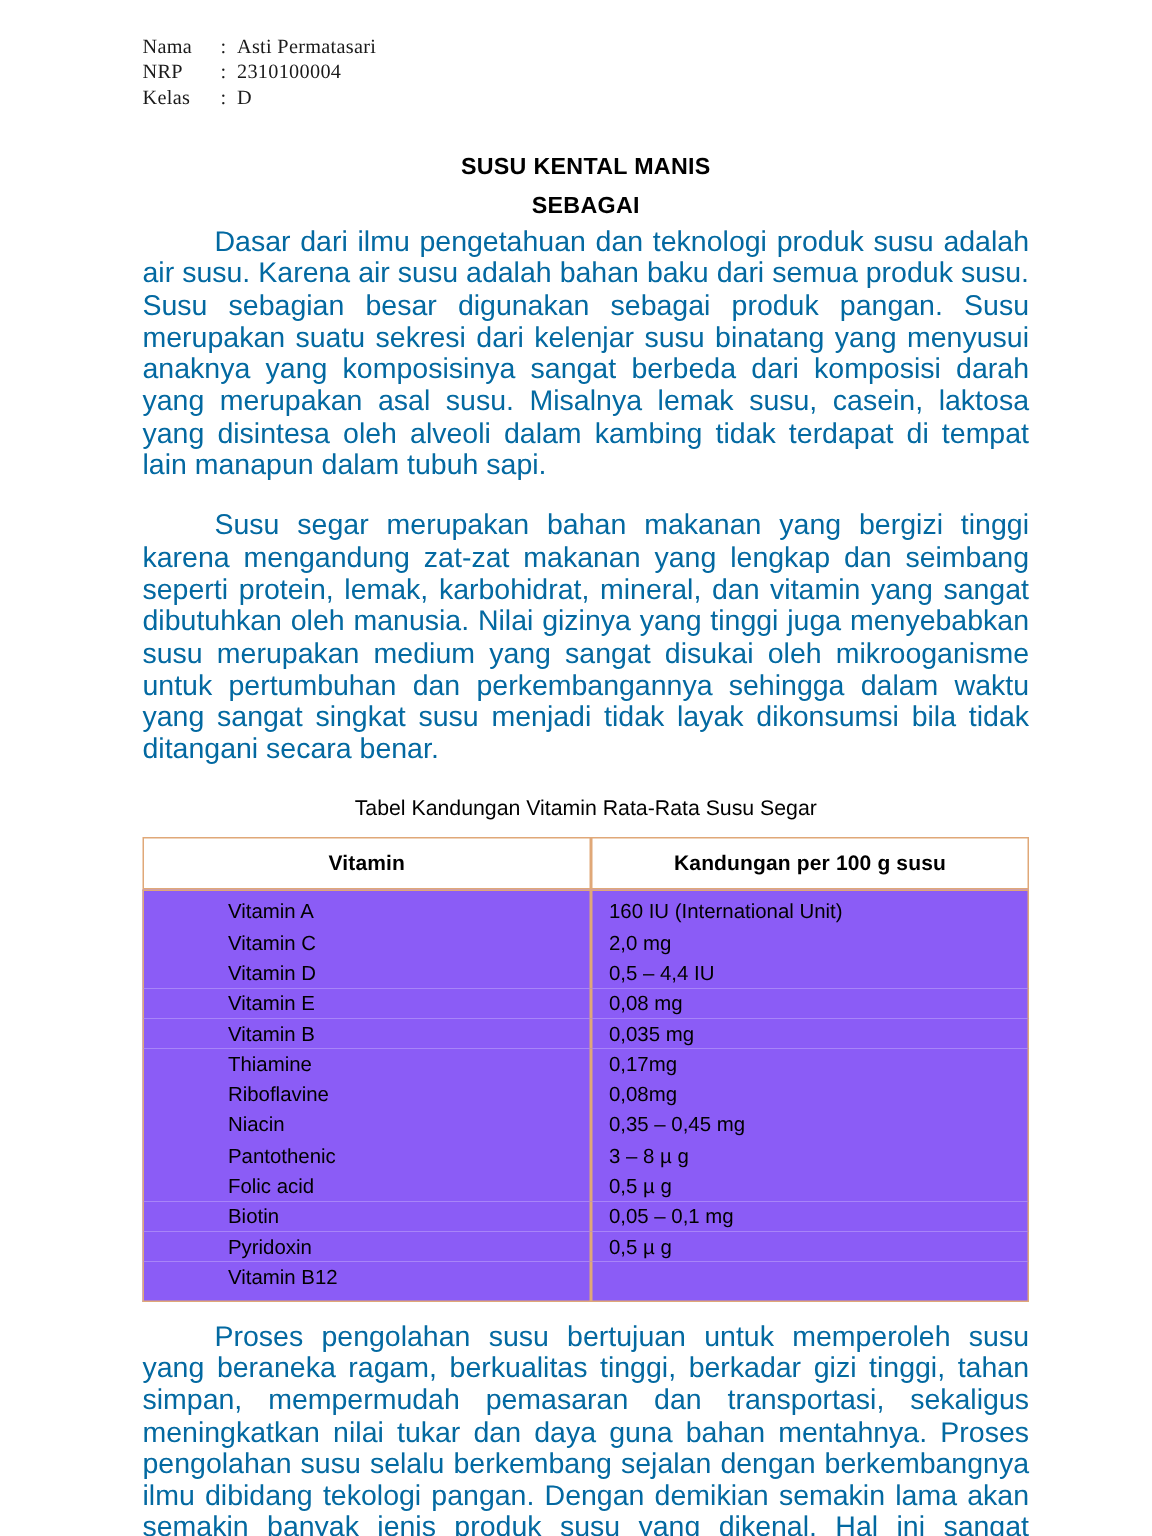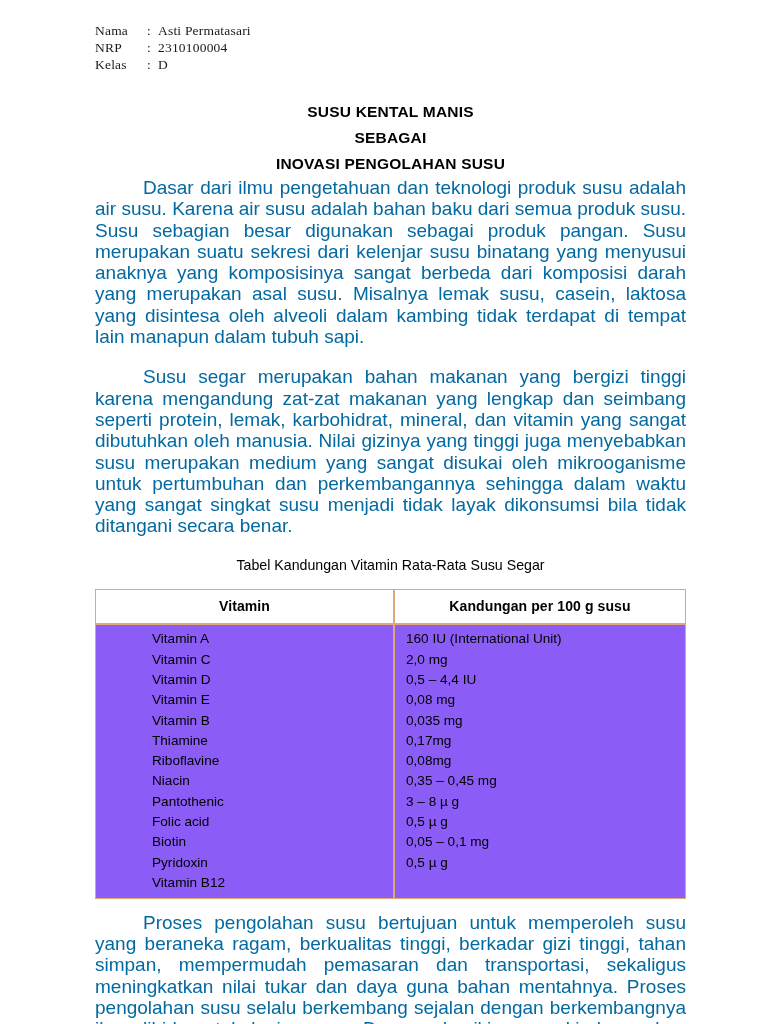--- a/index.html
+++ b/index.html
@@ -67,21 +67,21 @@
     text-indent: 48px;
     color: #0369a1;
   }
   .para:first-of-type {
     margin-top: 0;
   }
 
   
   .table-caption {
     margin-top: 16px;
-    margin-bottom: 15px;
+    margin-bottom: 10px;
     text-align: center;
     font-size: 14.2px;
     line-height: 18px;
   }
 
   table.vit {
     width: 591px;
     border-collapse: separate;
     border-spacing: 0;
     table-layout: fixed;
@@ -145,21 +145,20 @@
     <div class="ident-row">
       <span class="ident-label">Kelas</span>
       <span class="ident-colon">:</span>
       <span class="ident-value">D</span>
     </div>
   </div>
 
   <div class="title-block">
     <div>SUSU KENTAL MANIS</div>
     <div>SEBAGAI</div>
-    <div>INOVASI PENGOLAHAN SUSU</div>
   </div>
 
   <p class="para">Dasar dari ilmu pengetahuan dan teknologi produk susu adalah air susu. Karena air susu adalah bahan baku dari semua produk susu. Susu sebagian besar digunakan sebagai produk pangan. Susu merupakan suatu sekresi dari kelenjar susu binatang yang menyusui anaknya yang komposisinya sangat berbeda dari komposisi darah yang merupakan asal susu. Misalnya lemak susu, casein, laktosa yang disintesa oleh alveoli dalam kambing tidak terdapat di tempat lain manapun dalam tubuh sapi.</p>
   <p class="para">Susu segar merupakan bahan makanan yang bergizi tinggi karena mengandung zat-zat makanan yang lengkap dan seimbang seperti protein, lemak, karbohidrat, mineral, dan vitamin yang sangat dibutuhkan oleh manusia. Nilai gizinya yang tinggi juga menyebabkan susu merupakan medium yang sangat disukai oleh mikrooganisme untuk pertumbuhan dan perkembangannya sehingga dalam waktu yang sangat singkat susu menjadi tidak layak dikonsumsi bila tidak ditangani secara benar.</p>
 
   <div class="table-caption">Tabel Kandungan Vitamin Rata-Rata Susu Segar</div>
 
   <table class="vit">
     <colgroup>
         <col class="c1">

